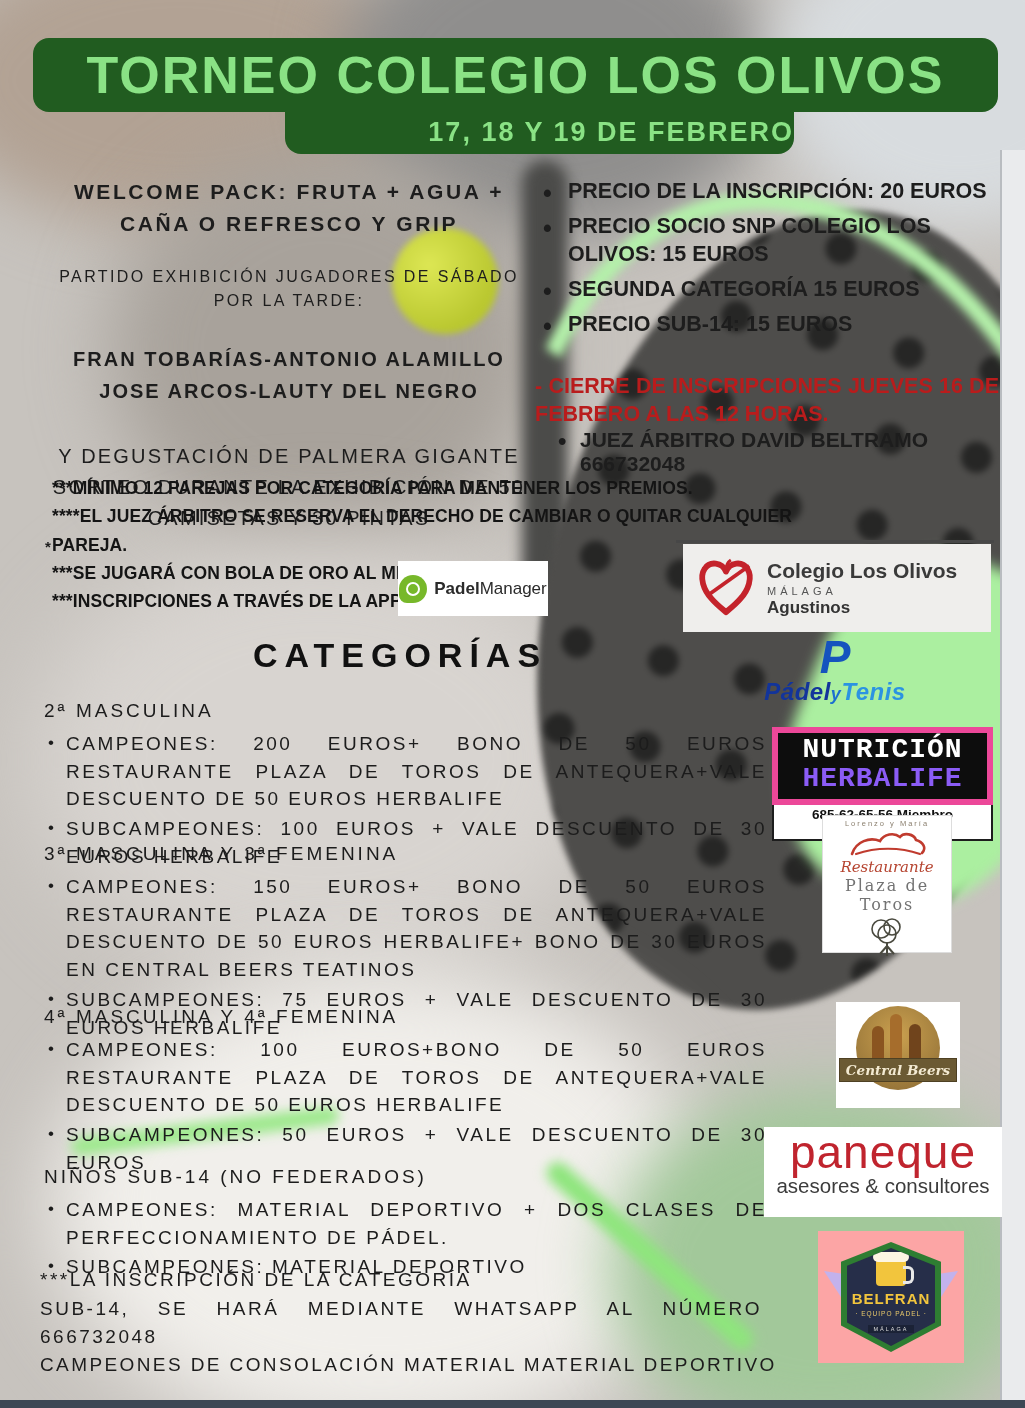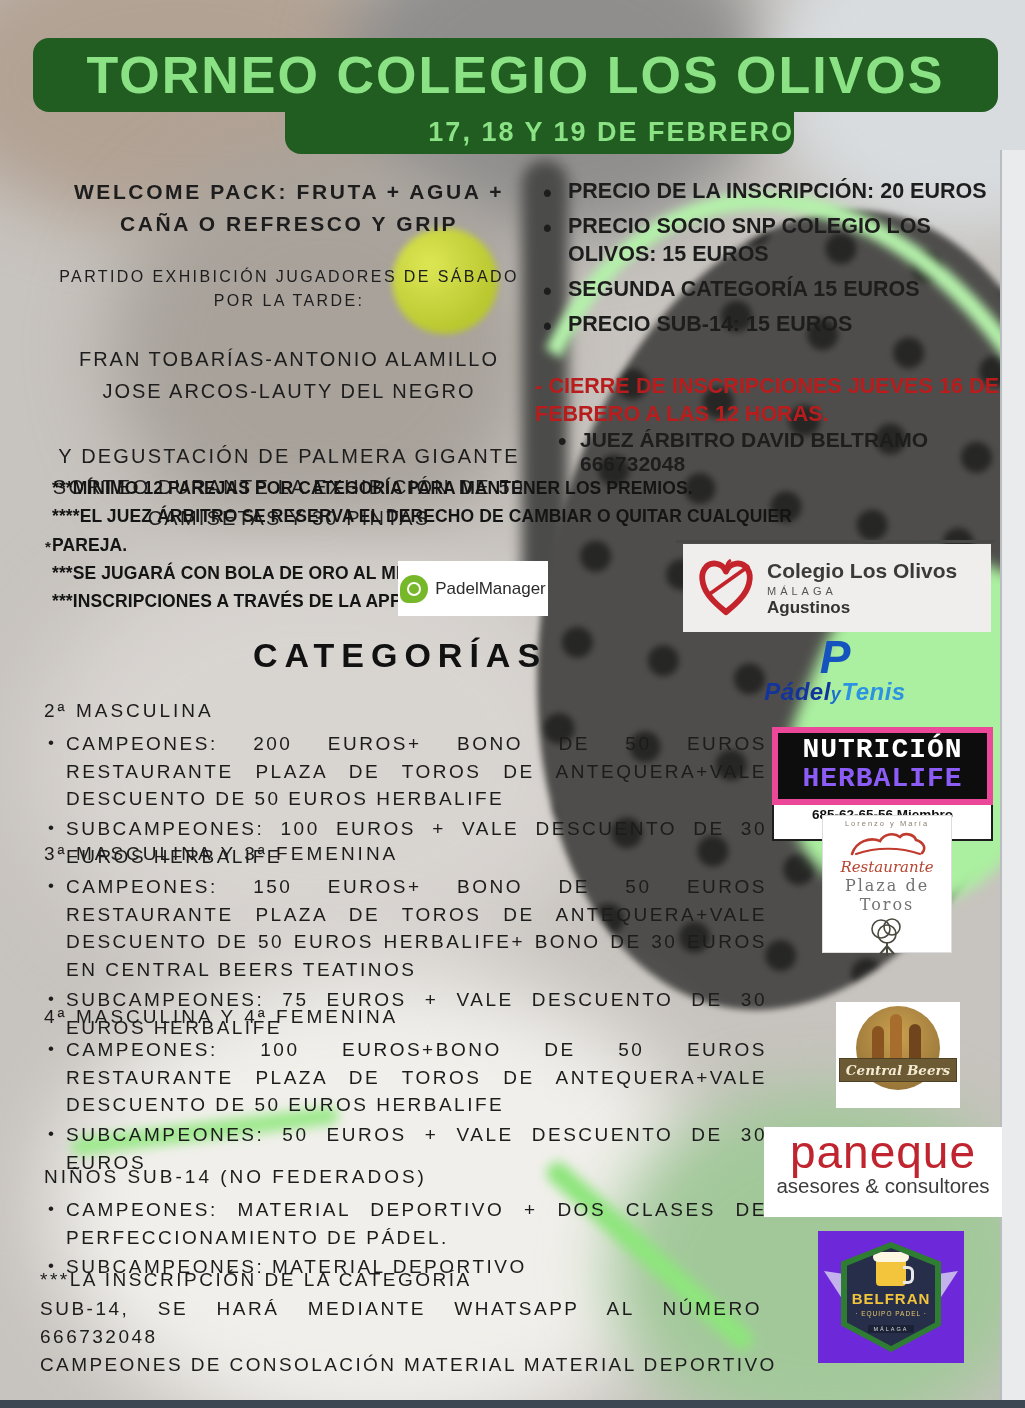--- a/index.html
+++ b/index.html
@@ -39,21 +39,21 @@
     display:flex;align-items:center;justify-content:center;}
   .banner-title{font-size:52px;font-weight:700;letter-spacing:2px;color:#8ae285;white-space:nowrap;}
   .banner-tab{position:absolute;left:285px;top:110px;width:509px;height:44px;background:#215c20;
     border-radius:0 0 16px 16px;display:flex;align-items:center;justify-content:flex-end;}
   .banner-subtitle{font-size:27px;font-weight:700;letter-spacing:2px;color:#8ae285;white-space:nowrap;}
 
   
   .intro{position:absolute;left:45px;top:176px;width:488px;text-align:center;color:#1d1d1d;}
   .intro-welcome{font-size:21px;letter-spacing:2.6px;line-height:1.5;font-weight:600;}
   .intro-exhibition{margin-top:26px;font-size:16px;letter-spacing:2.4px;line-height:1.5;}
-  .intro-players{margin-top:30px;font-size:20px;letter-spacing:2px;line-height:1.6;}
+  .intro-players{margin-top:30px;font-size:20px;letter-spacing:2px;line-height:1.6;font-weight:bold;}
   .intro-tasting{margin-top:34px;font-size:20px;letter-spacing:2.2px;line-height:1.55;}
   .intro-star{margin-top:4px;text-align:left;font-size:15px;font-weight:700;}
 
   
   .pricing{position:absolute;left:538px;top:178px;width:462px;}
   .pricing-item{position:relative;padding-left:30px;font-weight:700;font-size:21.5px;line-height:1.3;
     color:#1d1d1d;margin-bottom:7px;}
   .pricing-item::before{content:"\2022";position:absolute;left:5px;top:-1px;font-size:25px;}
   .closing{position:absolute;left:535px;top:372px;width:464px;font-weight:700;font-size:21.5px;
     line-height:1.32;text-align:justify;color:#b91c1c;}
@@ -81,21 +81,21 @@
     line-height:1.5;color:#1c1c1c;}
   .foot-line2{text-align:justify;text-align-last:justify;}
   .consolation{position:absolute;left:40px;top:1354px;width:745px;font-size:19px;letter-spacing:2.4px;color:#1c1c1c;}
 
   
   .pm-logo{position:absolute;left:398px;top:561px;width:150px;height:55px;background:#fff;
     display:flex;align-items:center;justify-content:center;gap:7px;}
   .pm-icon{width:28px;height:28px;background:#77b82a;border-radius:50% 50% 50% 8px;position:relative;flex:0 0 auto;}
   .pm-icon::before{content:"";position:absolute;left:7px;top:7px;width:10px;height:10px;border:2px solid #fff;border-radius:50%;}
   .pm-text{font-size:17px;color:#2b2b2b;}
-  .pm-bold{font-weight:400;}
+  .pm-bold{font-weight:700;}
 
   .col-rule{position:absolute;left:676px;top:540px;width:318px;height:3px;background:#474747;}
   .col-logo{position:absolute;left:683px;top:544px;width:308px;height:88px;background:#efeeec;
     display:flex;align-items:center;padding-left:14px;box-sizing:border-box;gap:12px;}
   .col-text{line-height:1.15;}
   .col-name{font-size:21px;font-weight:600;color:#3a3a3a;}
   .col-city{font-size:11px;letter-spacing:4px;color:#555;margin-top:2px;}
   .col-agus{font-size:17px;font-weight:700;color:#333;}
 
   .pyt-logo{position:absolute;left:742px;top:634px;width:186px;height:74px;text-align:center;line-height:1;}
@@ -127,21 +127,21 @@
   .cb-b3{left:53px;height:48px;background:#70441c;}
   .cb-banner{position:absolute;left:3px;right:3px;top:56px;background:#6b5a33;color:#f3ead2;
     font-family:"DejaVu Serif",serif;font-style:italic;font-weight:700;font-size:13.5px;
     text-align:center;padding:3px 0;border:1px solid #4e4023;}
 
   .pq-logo{position:absolute;left:764px;top:1127px;width:238px;height:90px;background:#fff;
     text-align:center;box-sizing:border-box;padding-top:1px;}
   .pq-name{color:#c0242e;font-size:46px;line-height:1.05;letter-spacing:1px;}
   .pq-tag{color:#3c3c3c;font-size:20.5px;margin-top:-2px;}
 
-  .bf-logo{position:absolute;left:818px;top:1231px;width:146px;height:132px;background:#6d28d9;
+  .bf-logo{position:absolute;left:818px;top:1231px;width:146px;height:132px;background:#fca5a5;
     display:flex;align-items:center;justify-content:center;}
   .bf-wing{position:absolute;width:30px;height:46px;background:#c3b2ec;top:40px;}
   .bf-wing-l{left:6px;clip-path:polygon(100% 10%,0 0,100% 100%);}
   .bf-wing-r{right:6px;clip-path:polygon(0 10%,100% 0,0 100%);}
   .bf-badge-outer{width:100px;height:110px;background:#2e7d32;position:relative;z-index:2;
     clip-path:polygon(50% 0%,100% 18%,100% 76%,50% 100%,0% 76%,0% 18%);
     display:flex;align-items:center;justify-content:center;}
   .bf-badge{width:88px;height:98px;background:#262e49;
     clip-path:polygon(50% 0%,100% 18%,100% 76%,50% 100%,0% 76%,0% 18%);
     text-align:center;position:relative;}

